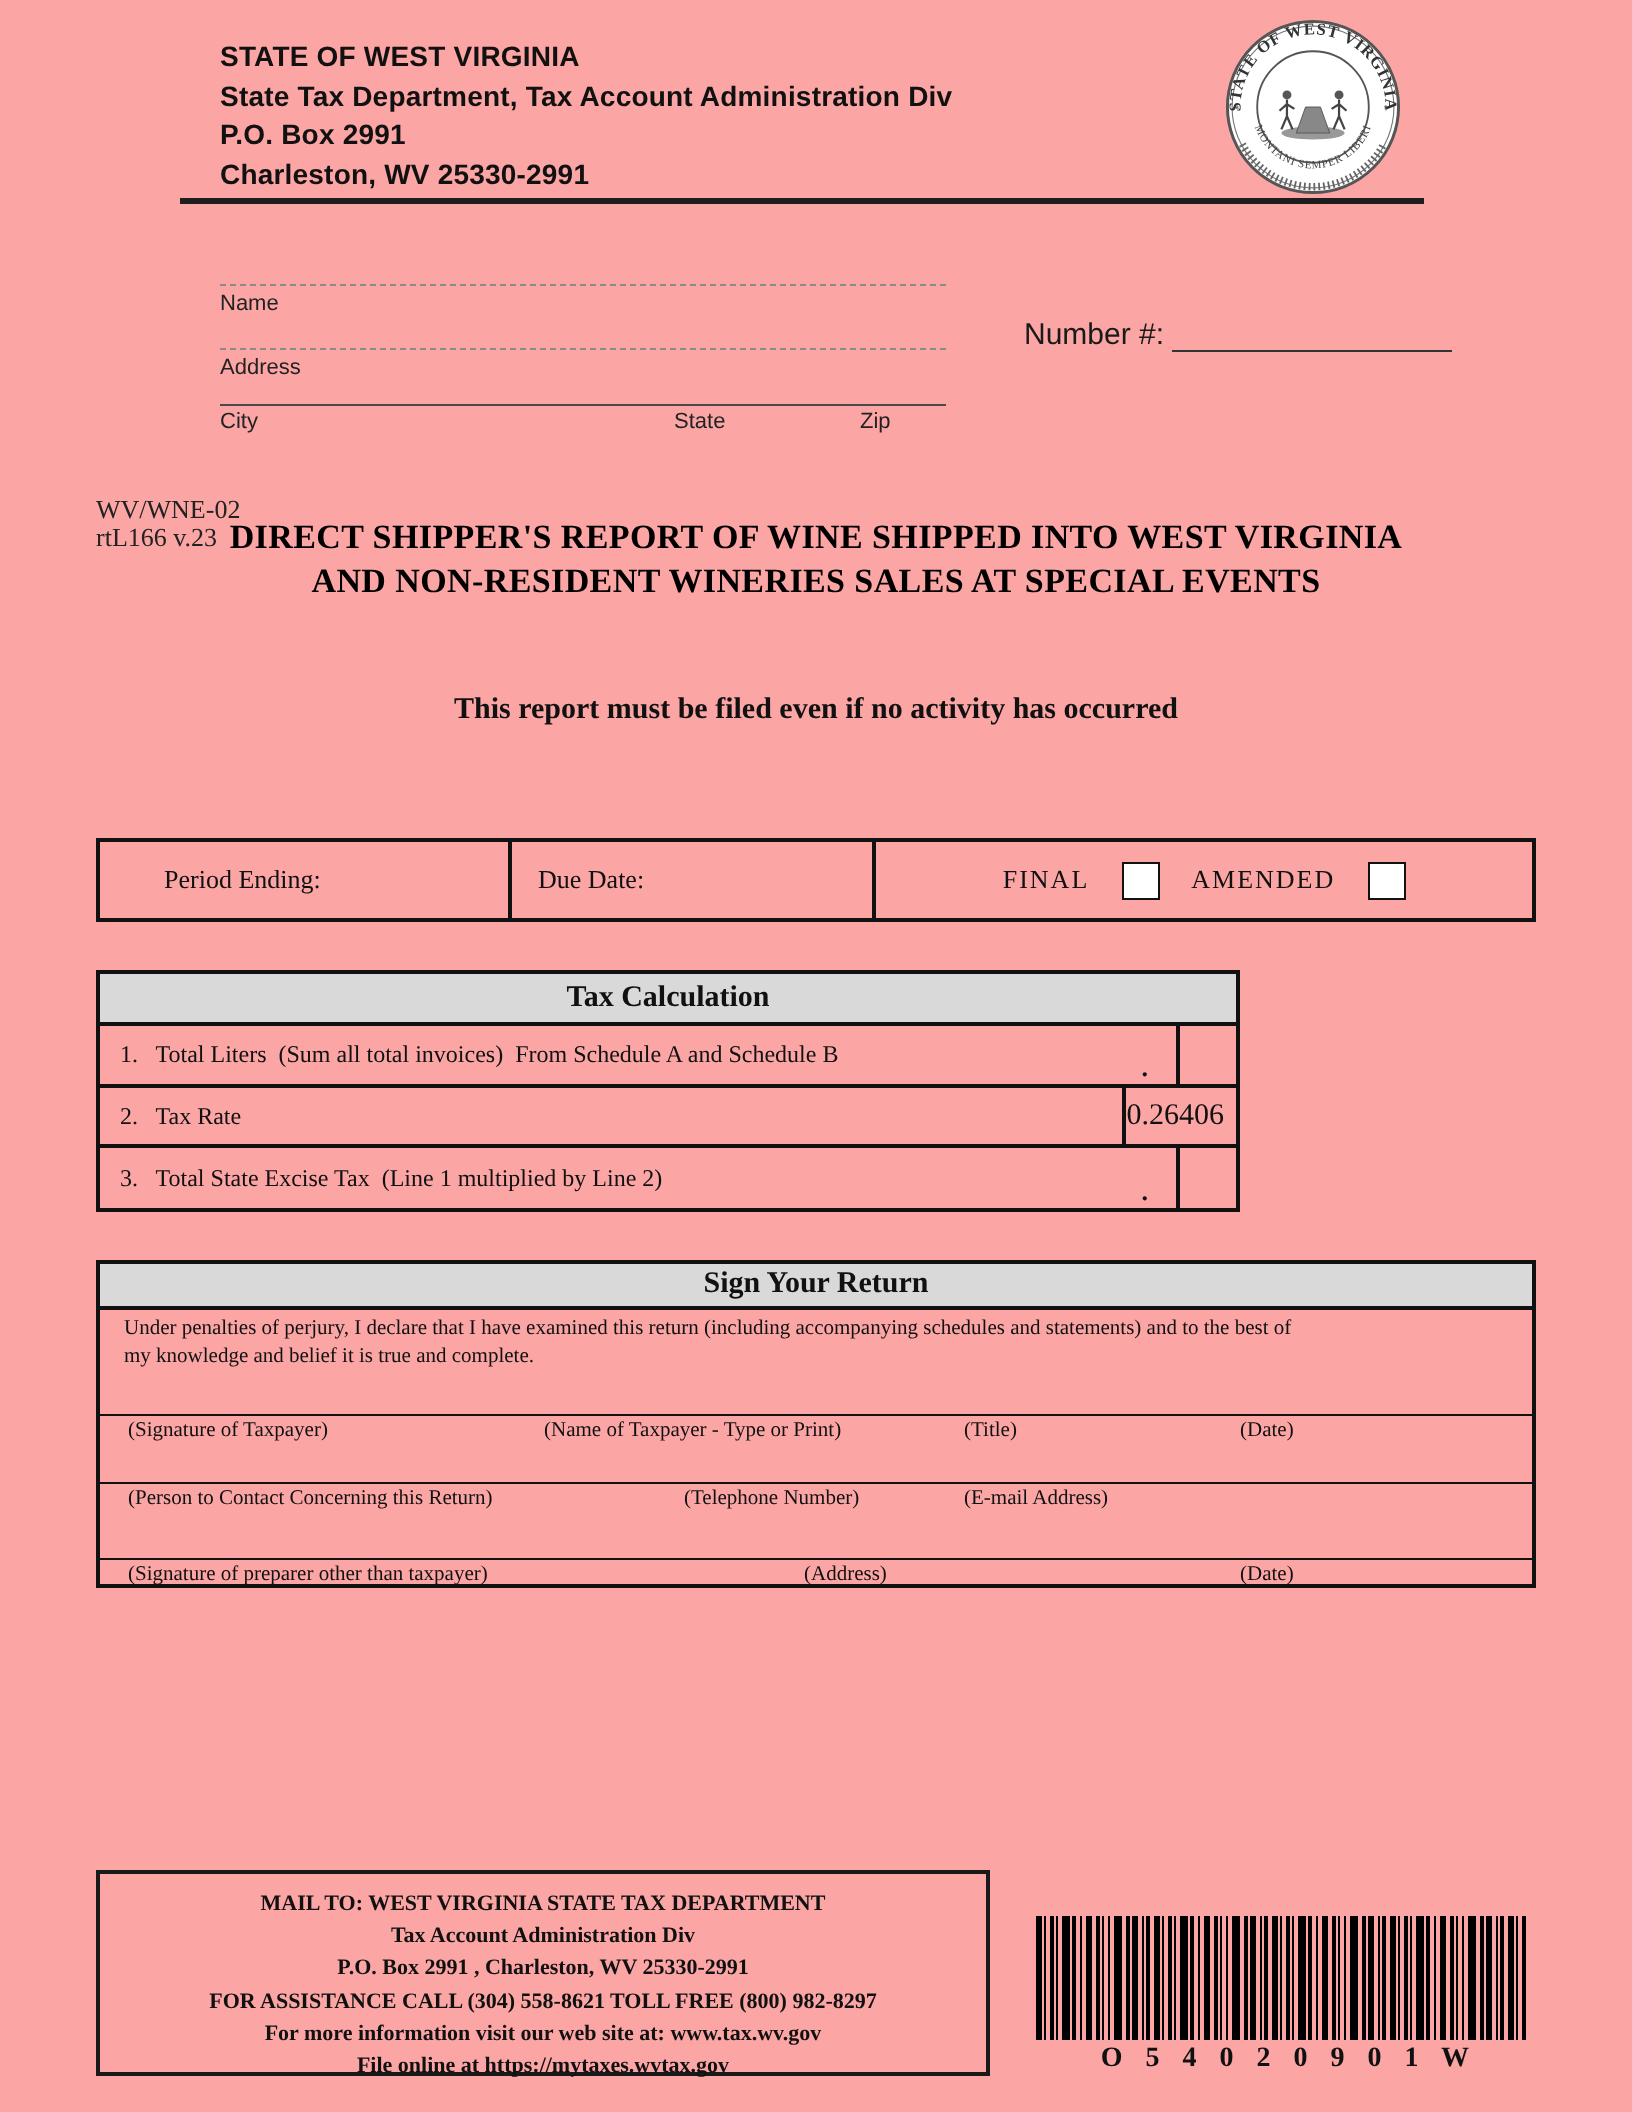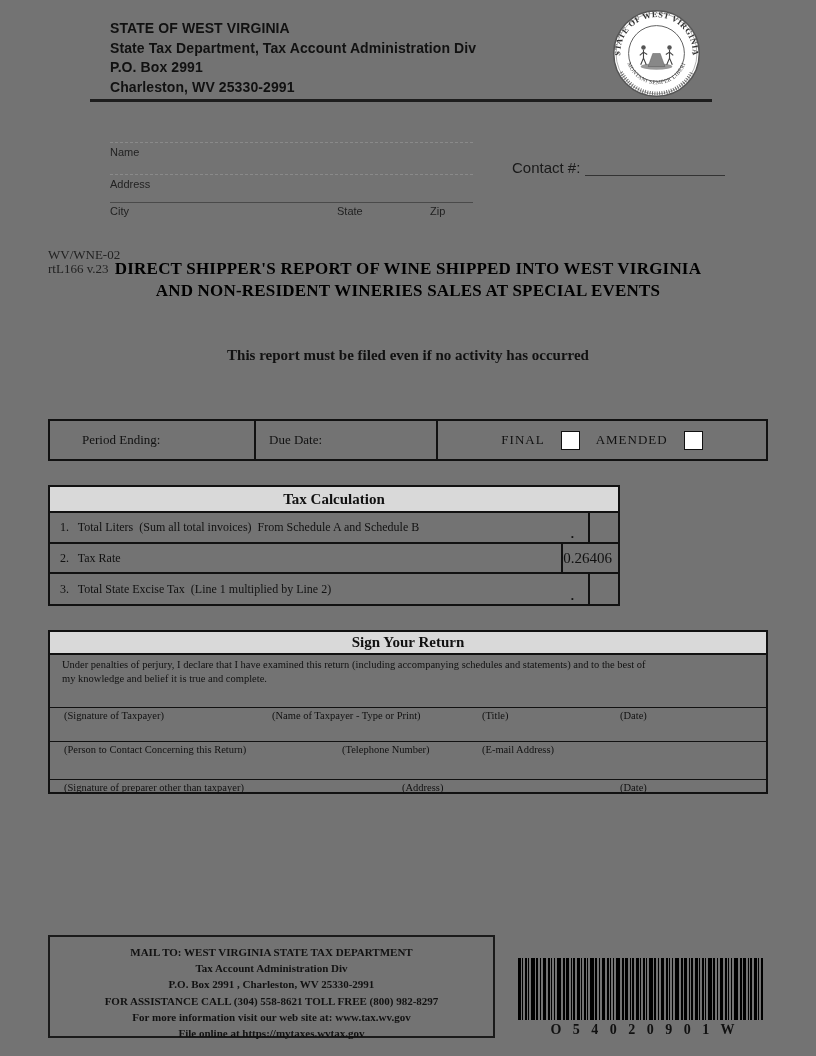--- a/index.html
+++ b/index.html
@@ -1,18 +1,18 @@
 <!DOCTYPE html>
 <html><head>
 <meta charset="utf-8">
 <style>
   * { margin:0; padding:0; box-sizing:border-box; }
   html,body { background:#e8e8e8; }
   #page {
-    position:relative; width:816px; height:1056px; background:#737373;
+    position:relative; width:816px; height:1056px; background:#fca5a5;
     margin:0 auto; overflow:hidden;
     font-family:"Liberation Sans", sans-serif; color:#111;
   }
   .abs { position:absolute; }
 
   
   .agency { left:110px; top:19px; font-weight:bold; font-size:14px; line-height:19.5px; letter-spacing:.1px; }
   .rule   { left:90px; top:99px; width:622px; height:3px; background:#1d1d1d; }
   .seal   { left:610px; top:7px; width:93px; height:93px; }
 
@@ -111,21 +111,21 @@
 
   <div class="abs fill-line" style="left:110px; top:174px; width:363px;"></div>
   <div class="abs mini-label" style="left:110px; top:178px;">Address</div>
 
   <div class="abs fill-line solid" style="left:110px; top:202px; width:363px;"></div>
   <div class="abs mini-label" style="left:110px; top:205px;">City</div>
   <div class="abs mini-label" style="left:337px; top:205px;">State</div>
   <div class="abs mini-label" style="left:430px; top:205px;">Zip</div>
 
   <div class="abs account">
-    <span>Contact #:</span>
+    <span>Number #:</span>
     <span class="blank"></span>
   </div>
 
   <div class="abs form-code">
     <div>WV/WNE-02</div>
     <div>rtL166 v.23</div>
   </div>
   <div class="abs title" style="top:281px;">AND NON-RESIDENT WINERIES SALES AT SPECIAL EVENTS</div>
   <div class="abs title" style="top:259px;">DIRECT SHIPPER'S REPORT OF WINE SHIPPED INTO WEST VIRGINIA</div>
   <div class="abs notice">This report must be filed even if no activity has occurred</div>

